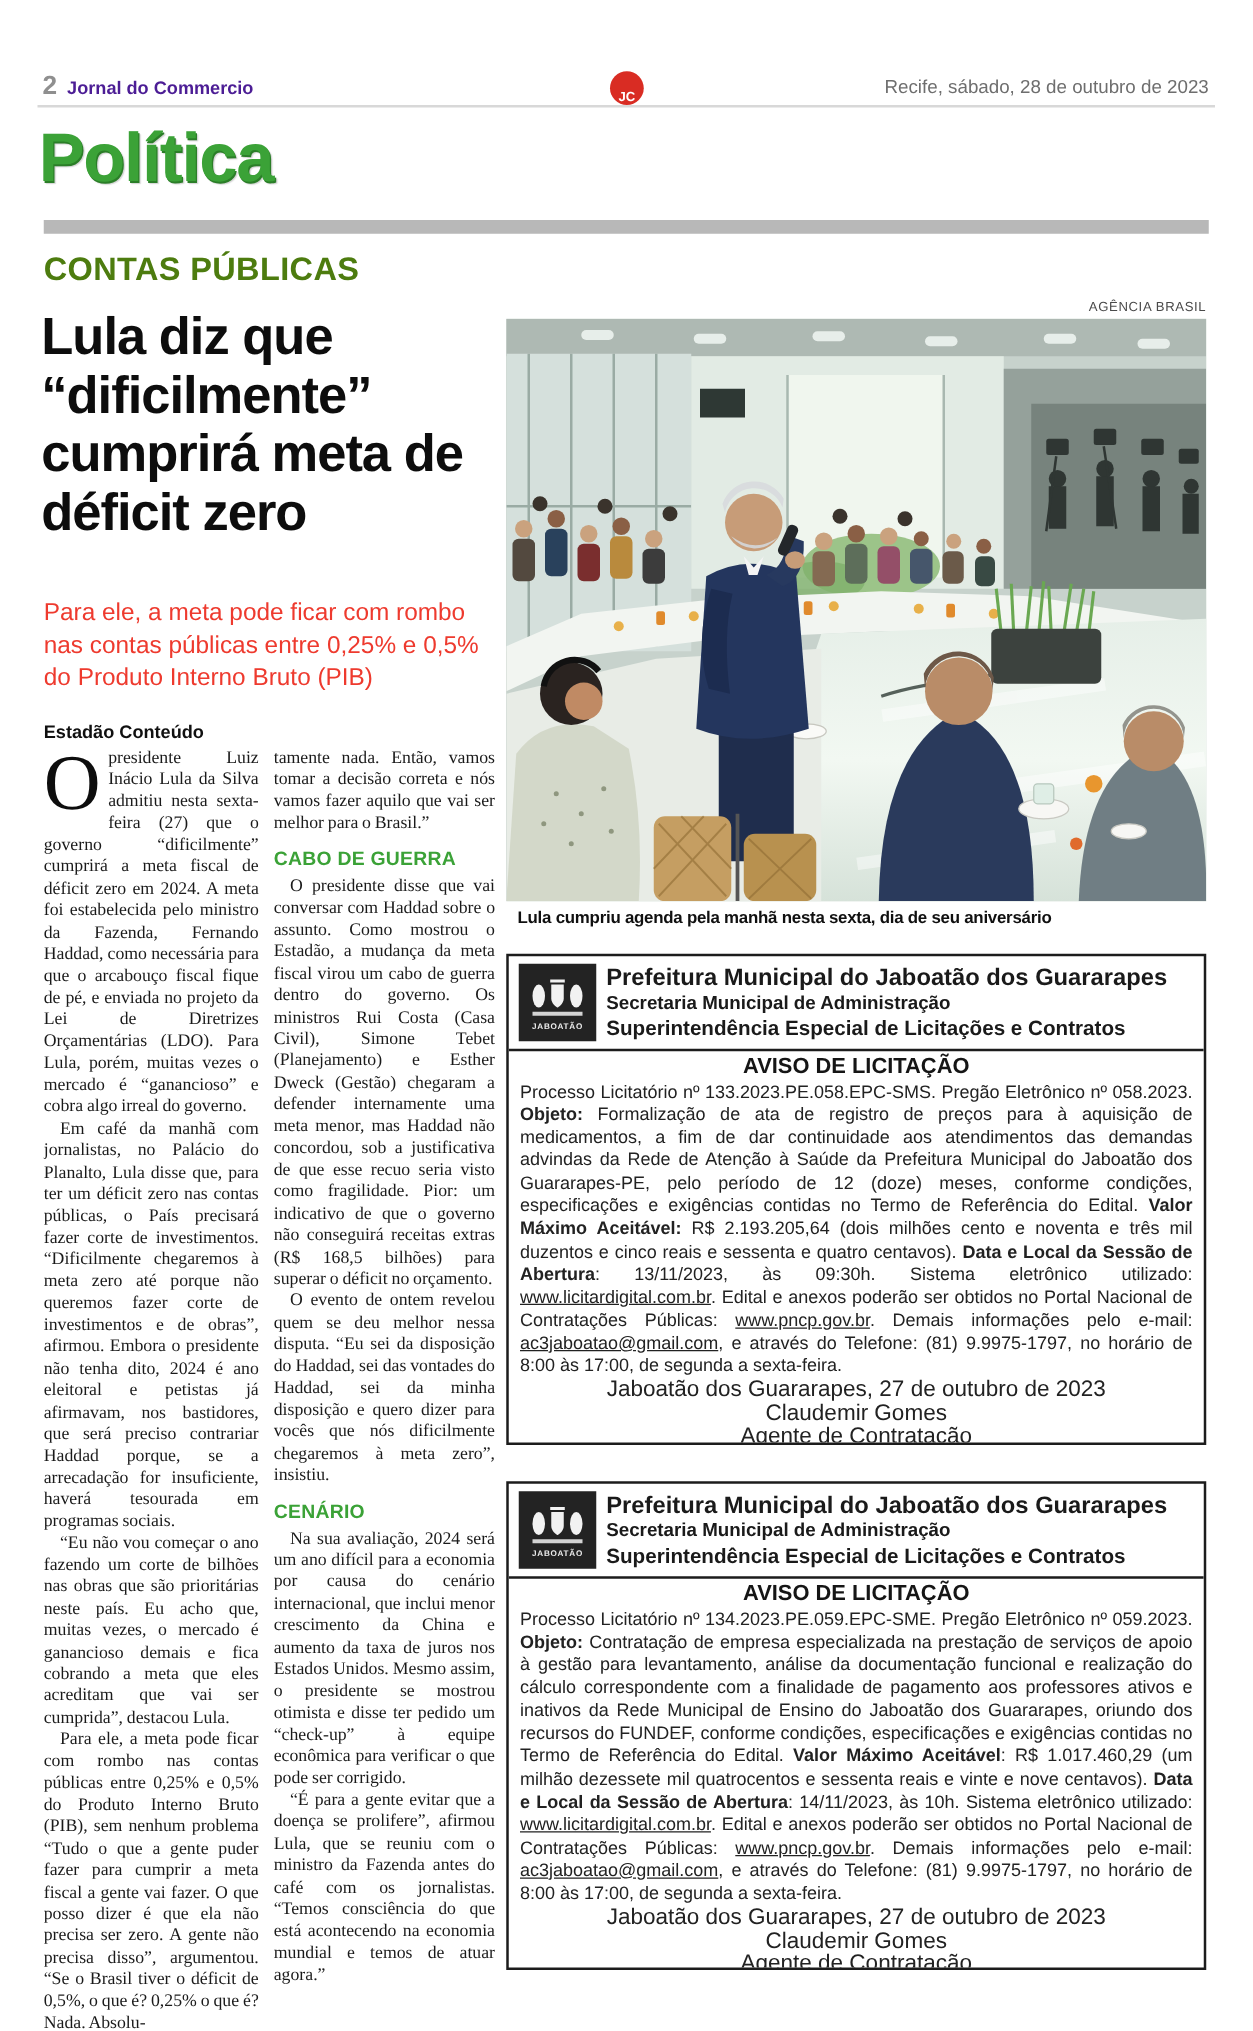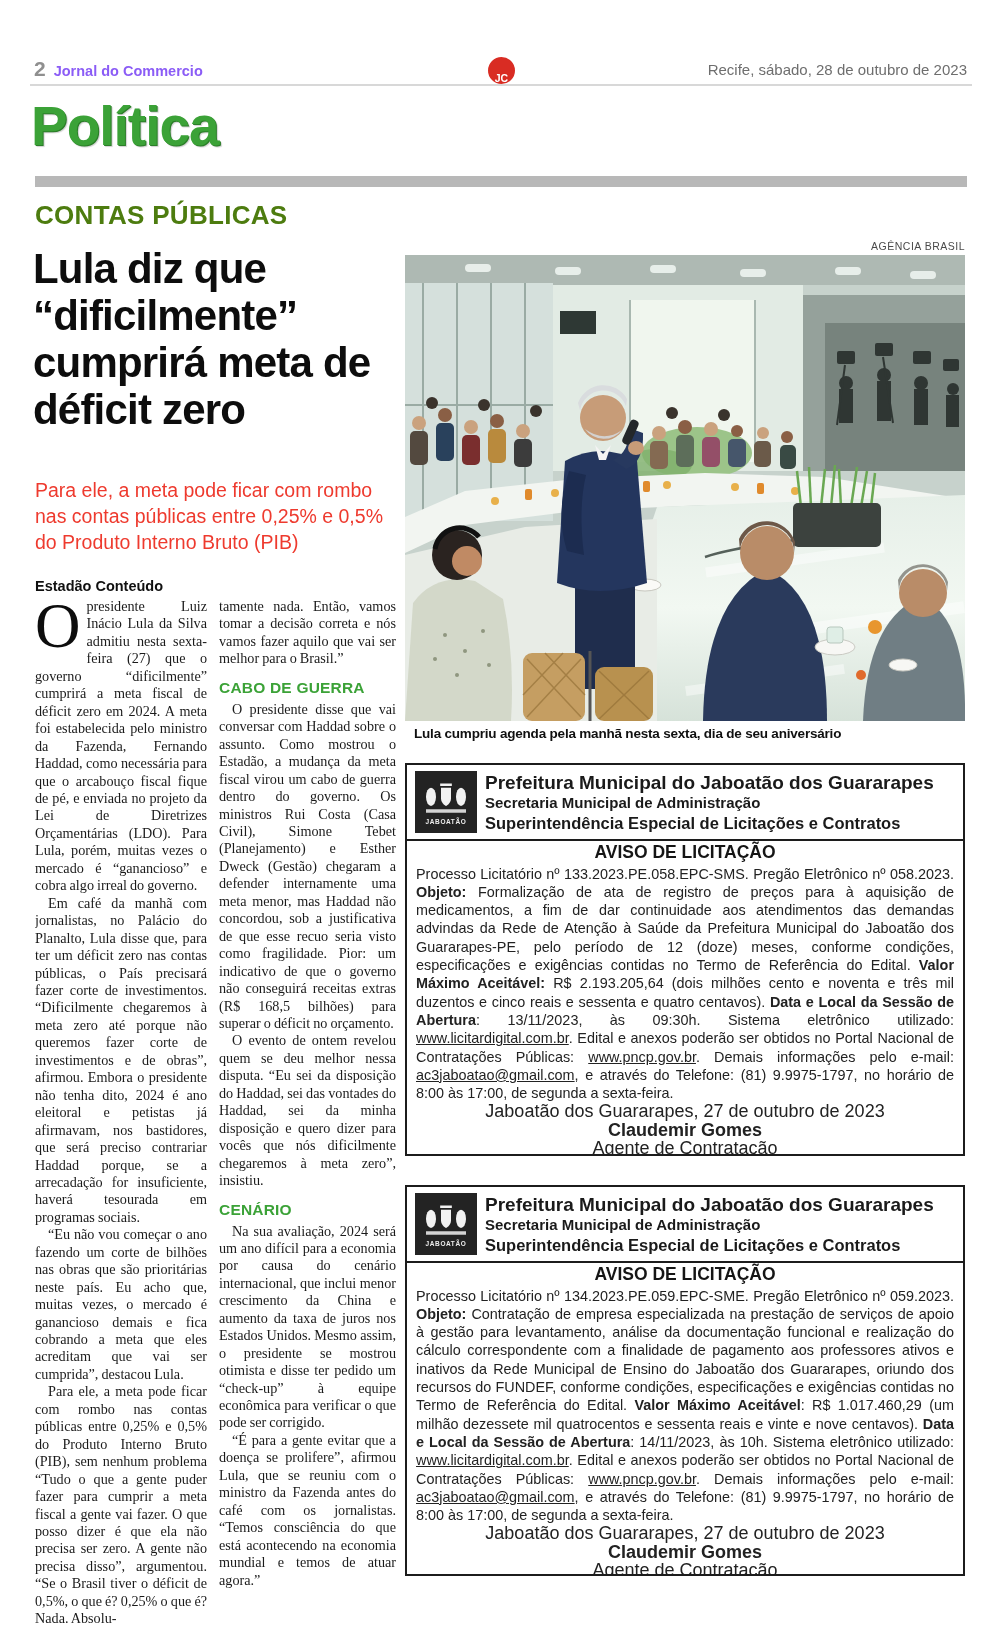--- a/index.html
+++ b/index.html
@@ -3,21 +3,21 @@
 <meta charset="utf-8">
 <style>
   html,body{margin:0;padding:0;}
   body{width:1002px;height:1625px;background:#fff;overflow:hidden;
        font-family:"Liberation Sans",sans-serif;color:#111;position:relative;}
   .abs{position:absolute;}
 
   
   .hdr-left{top:57px;left:34px;display:flex;align-items:baseline;gap:8px;}
   .page-num{font-size:21px;font-weight:bold;color:#8f8f8f;}
-  .brand{font-size:14.5px;font-weight:bold;color:#8b5cf6;}
+  .brand{font-size:14.5px;font-weight:bold;color:#4c1d95;}
   .jc-logo{top:57px;left:488px;width:27px;height:27px;border-radius:50%;
            background:#d92c23;color:#fff;font-size:10.5px;font-weight:bold;
            display:flex;align-items:flex-end;justify-content:center;z-index:2;}
   .dateline{top:61px;right:35px;font-size:15px;color:#6e6e6e;margin-left:42px;}
   .hdr-rule{top:84px;left:30px;width:942px;height:2px;background:#d8d8d8;}
 
   .section-title{top:94px;left:31px;font-size:55px;font-weight:bold;color:#3ba237;
                  letter-spacing:-1px;text-shadow:1px 1px 0 #2b7e28,2px 2px 1px rgba(0,0,0,.18);}
   .section-bar{top:176px;left:35px;width:932px;height:11px;background:#b8b8b8;}
 
@@ -57,21 +57,21 @@
   .notice-logo svg{width:50px;height:37px;}
   .logo-label{color:#eee;font-size:6.5px;font-weight:bold;letter-spacing:.6px;margin-top:1px;}
   .notice-org{flex:1;text-align:left;color:#1a1a1a;}
   .org1{font-size:19px;font-weight:bold;line-height:1.22;}
   .org2{font-size:15px;font-weight:bold;line-height:1.25;}
   .org3{font-size:16.5px;font-weight:bold;line-height:1.25;}
   .notice-body{padding:0 9px 6px;}
   .notice-title{text-align:center;font-size:17.5px;font-weight:bold;margin:1px 0 2px;color:#151515;}
   .notice-text{margin:0;font-size:14.4px;line-height:18.3px;text-align:justify;color:#222;}
   .notice-date,.notice-signer,.notice-role{text-align:center;font-size:18px;line-height:18.3px;color:#222;}
-  .notice-signer{font-weight:bold;}
+  .notice-signer{font-weight:normal;}
 </style>
 </head>
 <body>
 
 <div class="abs hdr-left">
   <span class="page-num">2</span>
   <span class="brand">Jornal do Commercio</span>
 </div>
 <div class="abs jc-logo">
   <span>JC</span>

